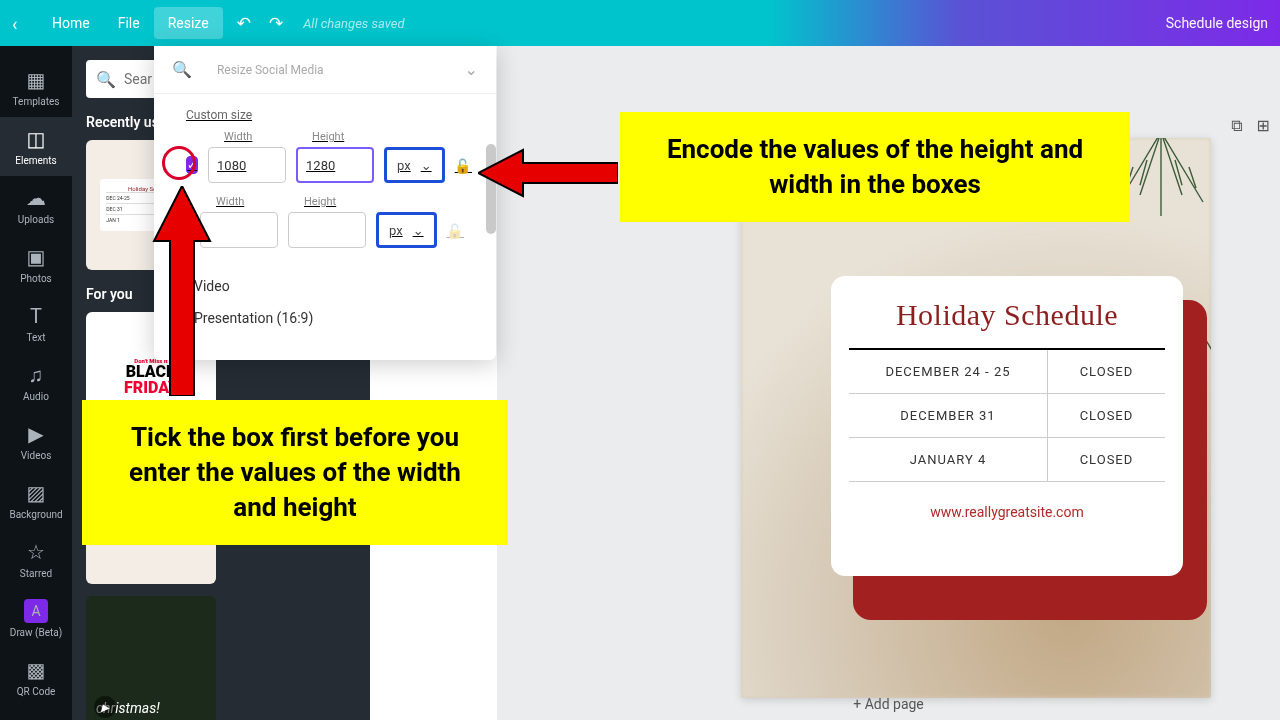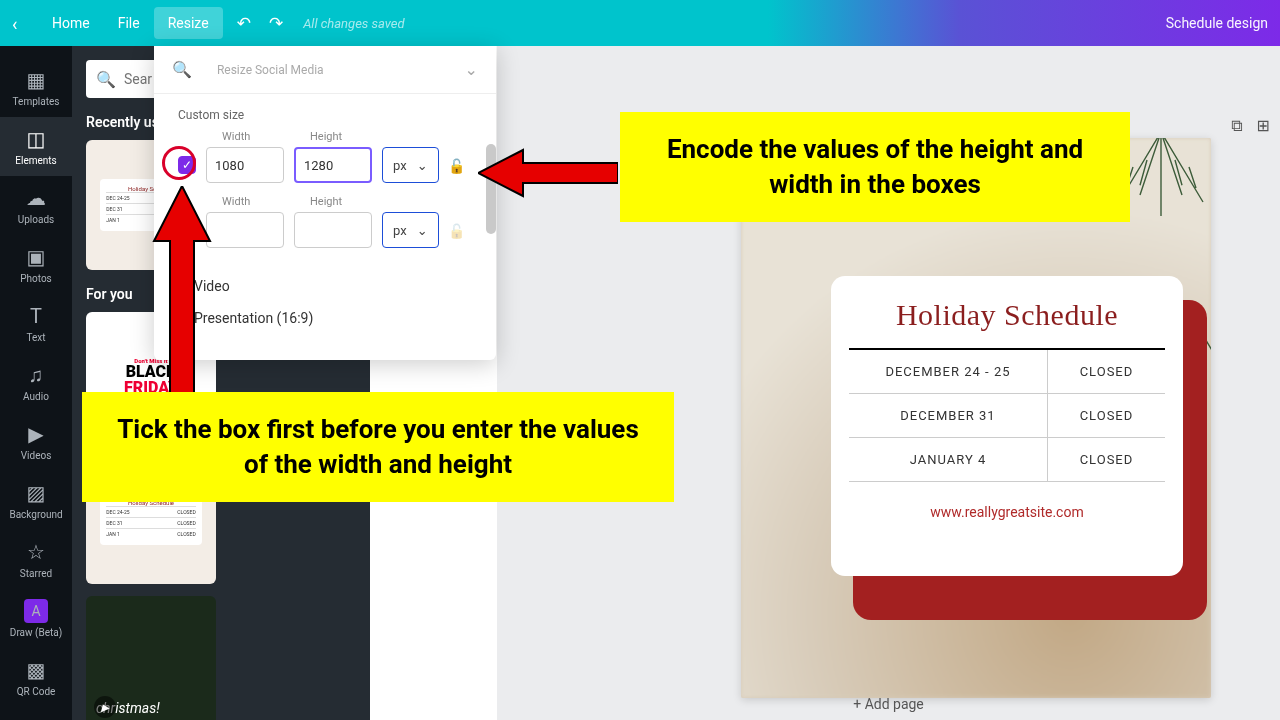--- a/index.html
+++ b/index.html
@@ -25,31 +25,31 @@
 .thumb.bf .red { color: #e03; }
 .thumb.xmas1 { background: #1b2a1b; color: #fff; display: flex; flex-direction: column; justify-content: flex-end; padding: 10px; font-style: italic; font-family: cursive; font-size: 14px; }
 .thumb.play::after { content: "▶"; position: absolute; bottom: 8px; left: 8px; color: #fff; background: rgba(0,0,0,0.5); width: 22px; height: 22px; border-radius: 50%; display: flex; align-items: center; justify-content: center; font-size: 10px; }
 .thumb.hs { background: #f3ede6; display: flex; align-items: center; justify-content: center; }
 .thumb.hs .card { background: #fff; width: 78%; border-radius: 4px; font-size: 6px; padding: 6px; color: #8b1e1e; text-align: center; }
 .thumb.hs .card .row { display: flex; justify-content: space-between; color: #333; border-top: 1px solid #ddd; padding: 2px 0; font-size: 5px; }
 .resize-popup { position: absolute; left: 154px; top: 46px; width: 342px; background: #fff; border-radius: 0 0 6px 6px; box-shadow: 0 4px 24px rgba(0,0,0,0.2); z-index: 5; padding-bottom: 20px; }
 .resize-popup .psearch { display: flex; align-items: center; padding: 14px 18px; border-bottom: 1px solid #eee; color: #888; }
 .resize-popup .psearch input { border: none; outline: none; flex: 1; font-size: 12px; color: #000000; margin-left: 15px; }
 .resize-popup .psearch input::placeholder { color: #aaa; }
-.resize-popup .body { padding: 14px 24px 4px; position: relative; }
+.resize-popup .body { padding: 14px 32px 4px; position: relative; text-decoration: underline; }
 .custom-label { font-size: 12px; color: #666; margin-bottom: 8px; }
 .dim-row { display: flex; align-items: flex-end; gap: 10px; margin-bottom: 12px; }
 .dim-col { display: flex; flex-direction: column; gap: 4px; }
 .dim-col .lbl { font-size: 11px; color: #888; margin-left: 16px; }
 .dim-col input { width: 78px; height: 36px; border: 1px solid #ccc; border-radius: 4px; padding: 0 8px; font-size: 13px; color: #333; }
 .dim-col input.active { border: 2px solid #7a5cff; }
 .chk { width: 18px; height: 18px; border-radius: 4px; border: 1px solid #bbb; margin-bottom: 9px; display: flex; align-items: center; justify-content: center; font-size: 12px; color: #fff; }
 .chk.checked { background: #7d2ae8; border-color: #7d2ae8; }
 .chk-circle { position: absolute; left: 8px; top: 52px; width: 34px; height: 34px; border: 3px solid #d9002a; border-radius: 50%; pointer-events: none; }
-.unit { height: 36px; border: 1px solid #1d4ed8; border-radius: 4px; padding: 0 10px; display: flex; align-items: center; gap: 10px; font-size: 13px; color: #444; }
+.unit { height: 36px; border: 3px solid #1d4ed8; border-radius: 4px; padding: 0 10px; display: flex; align-items: center; gap: 10px; font-size: 13px; color: #444; }
 .lock { font-size: 14px; color: #777; margin-bottom: 9px; }
 .type-list { padding: 6px 18px; }
 .type-item { display: flex; align-items: center; gap: 6px; padding: 8px 0; font-size: 14px; color: #333; }
 .type-item .box { width: 16px; height: 16px; border: 1px solid #bbb; border-radius: 3px; }
 .scrollbar { position: absolute; right: 0; top: 50px; width: 10px; height: 90px; background: #c9c9c9; border-radius: 5px; }
 .canvas-area { position: absolute; left: 497px; top: 46px; right: 0; bottom: 0; background: #ebecee; overflow: hidden; }
 .canvas-tools { position: absolute; right: 10px; top: 70px; display: flex; gap: 14px; color: #555; font-size: 16px; }
 .design { position: absolute; left: 244px; top: 92px; width: 470px; height: 560px; background: #d8cbb9; border-radius: 2px; box-shadow: 0 2px 8px rgba(0,0,0,0.15); overflow: hidden; }
 .design .bg-blur { position: absolute; inset: 0; background: radial-gradient(circle at 70% 85%, #c2a885 0%, #d8ccba 45%, #e8e2d6 70%); filter: blur(2px); }
 .pine { position: absolute; width: 180px; height: 140px; }
@@ -62,21 +62,21 @@
 .white-card h2 { color: #8b1e1e; font-family: Georgia, serif; font-weight: 400; font-size: 30px; letter-spacing: 0.5px; }
 .sched { width: 100%; margin-top: 16px; border-top: 2px solid #000000; }
 .sched .srow { display: flex; border-bottom: 1px solid #ccc; }
 .sched .srow > div { padding: 14px 8px; font-size: 13px; letter-spacing: 1px; color: #333; text-align: center; }
 .sched .srow .c1 { flex: 1.8; border-right: 1px solid #ccc; }
 .sched .srow .c2 { flex: 1; }
 .site { margin-top: 22px; color: #b02a2a; font-size: 14px; }
 .addpage { position: absolute; bottom: 2px; left: 50%; transform: translateX(-50%); color: #555; font-size: 14px; padding: 6px 12px; z-index: 2; }
 .callout { position: absolute; background: #ffff00; padding: 20px 26px; font-size: 26px; font-weight: 700; color: #000; text-align: center; line-height: 1.35; z-index: 20; }
 .callout.c1 { left: 620px; top: 112px; width: 510px; }
-.callout.c2 { left: 82px; top: 392px; width: 592px; }
+.callout.c2 { left: 82px; top: 400px; width: 426px; }
 .arrow { position: absolute; z-index: 19; }
 .arrow svg { display: block; }
 </style>
 </head>
 <body>
 
 <div class="topbar">
   <span class="back">‹</span>
   <span class="item">Home</span>
   <span class="item">File</span>

